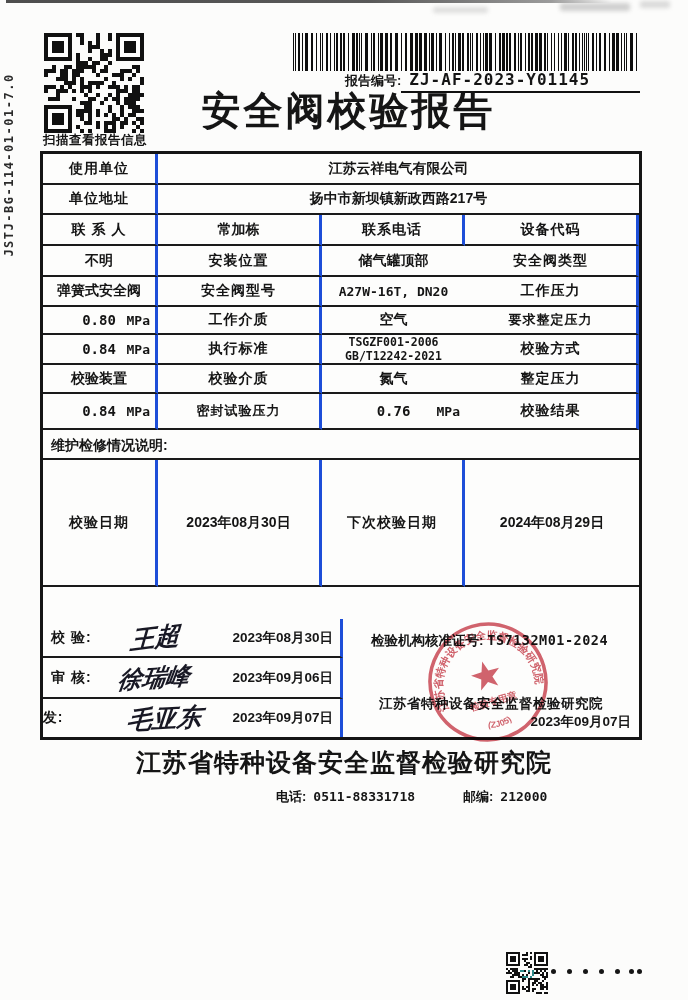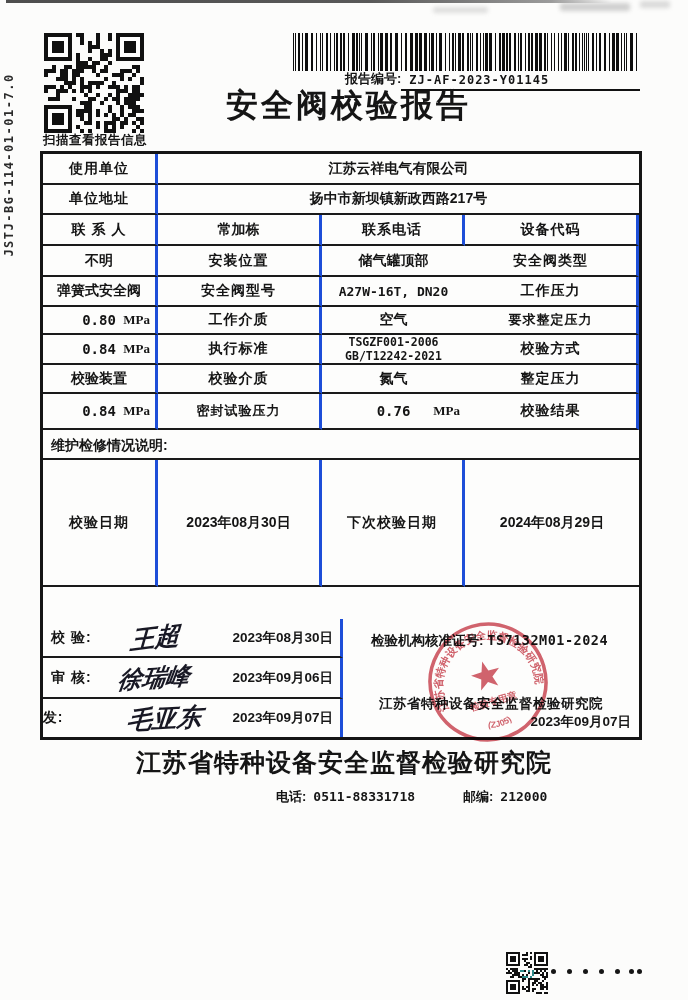--- a/index.html
+++ b/index.html
@@ -19,41 +19,41 @@
   
   .vcode{position:absolute;left:-114px;top:156px;width:250px;height:18px;
     transform:rotate(-90deg);text-align:center;font-size:12px;font-weight:700;
     letter-spacing:1.5px;color:#2a2a2a;}
   .qr-main{position:absolute;left:44px;top:33px;}
   .qr-caption{position:absolute;left:43px;top:132px;width:110px;font-size:12.5px;
     font-weight:800;letter-spacing:.5px;}
   .barcode{position:absolute;left:293px;top:33px;}
   .report-no{position:absolute;left:345px;top:70px;width:295px;display:flex;align-items:flex-end;}
   .report-no .lbl{font-size:13px;font-weight:800;white-space:nowrap;padding-bottom:3px;}
-  .report-no .val{flex:1;font-size:12px;font-weight:700;letter-spacing:1px;
+  .report-no .val{flex:1;font-size:16px;font-weight:700;letter-spacing:1px;
     border-bottom:2px solid #111;padding:0 0 2px 8px;white-space:nowrap;}
   .doc-title{position:absolute;left:0;right:0;top:84px;text-align:center;
-    font-size:32px;font-weight:800;letter-spacing:3px;margin-left:9px;}
+    font-size:39px;font-weight:800;letter-spacing:3px;margin-left:9px;}
 
   
   .tbl-wrap{position:absolute;left:40px;top:151px;width:602px;border:3px solid #151515;
     background:#fdfdfc;box-sizing:border-box;}
   .tbl-main{display:grid;grid-template-columns:115px 164px 143px 174px;
     grid-template-rows:31px 30px 31px 31px 30px 28px 30px 29px 36px 30px 127px 32px;}
   .tbl-sig{display:grid;grid-template-columns:300px 296px;grid-template-rows:39px 41px 38px;}
   .c{border-right:3px solid #1d4ed8;border-bottom:2px solid #1a1a1a;box-sizing:border-box;
     display:flex;align-items:center;justify-content:center;overflow:hidden;
     font-size:14px;font-weight:700;text-align:center;}
   .c.lab{letter-spacing:1px;}
   .c.nr{border-right:none;}
   .c.nb{border-bottom:none;gap:30px;}
   .sp3{grid-column:2/5;}
   .sp4{grid-column:1/5;}
   .pcell{position:relative;}
-  .pcell .punit{position:absolute;right:5px;top:50%;transform:translateY(-50%);font-size:13px;font-family:Liberation Serif, serif;}
+  .pcell .punit{position:absolute;right:5px;top:50%;transform:translateY(-50%);font-size:13px;}
   .std{font-size:11.5px;line-height:1.25;padding:12px 2px;letter-spacing:0;}
   .maint{flex-direction:column;align-items:flex-start;justify-content:flex-start;
     padding:7px 8px;text-align:left;}
   .maint .l2{margin-top:7px;}
 
   
   .sigrow{justify-content:flex-end;position:relative;}
   .sigrow .slbl{padding-left:8px;font-size:14px;letter-spacing:1px;white-space:nowrap;}
   .sig-name{font-family:"DejaVu Serif","Liberation Serif",serif;font-style:italic;
     font-weight:700;color:#181824;white-space:nowrap;}

